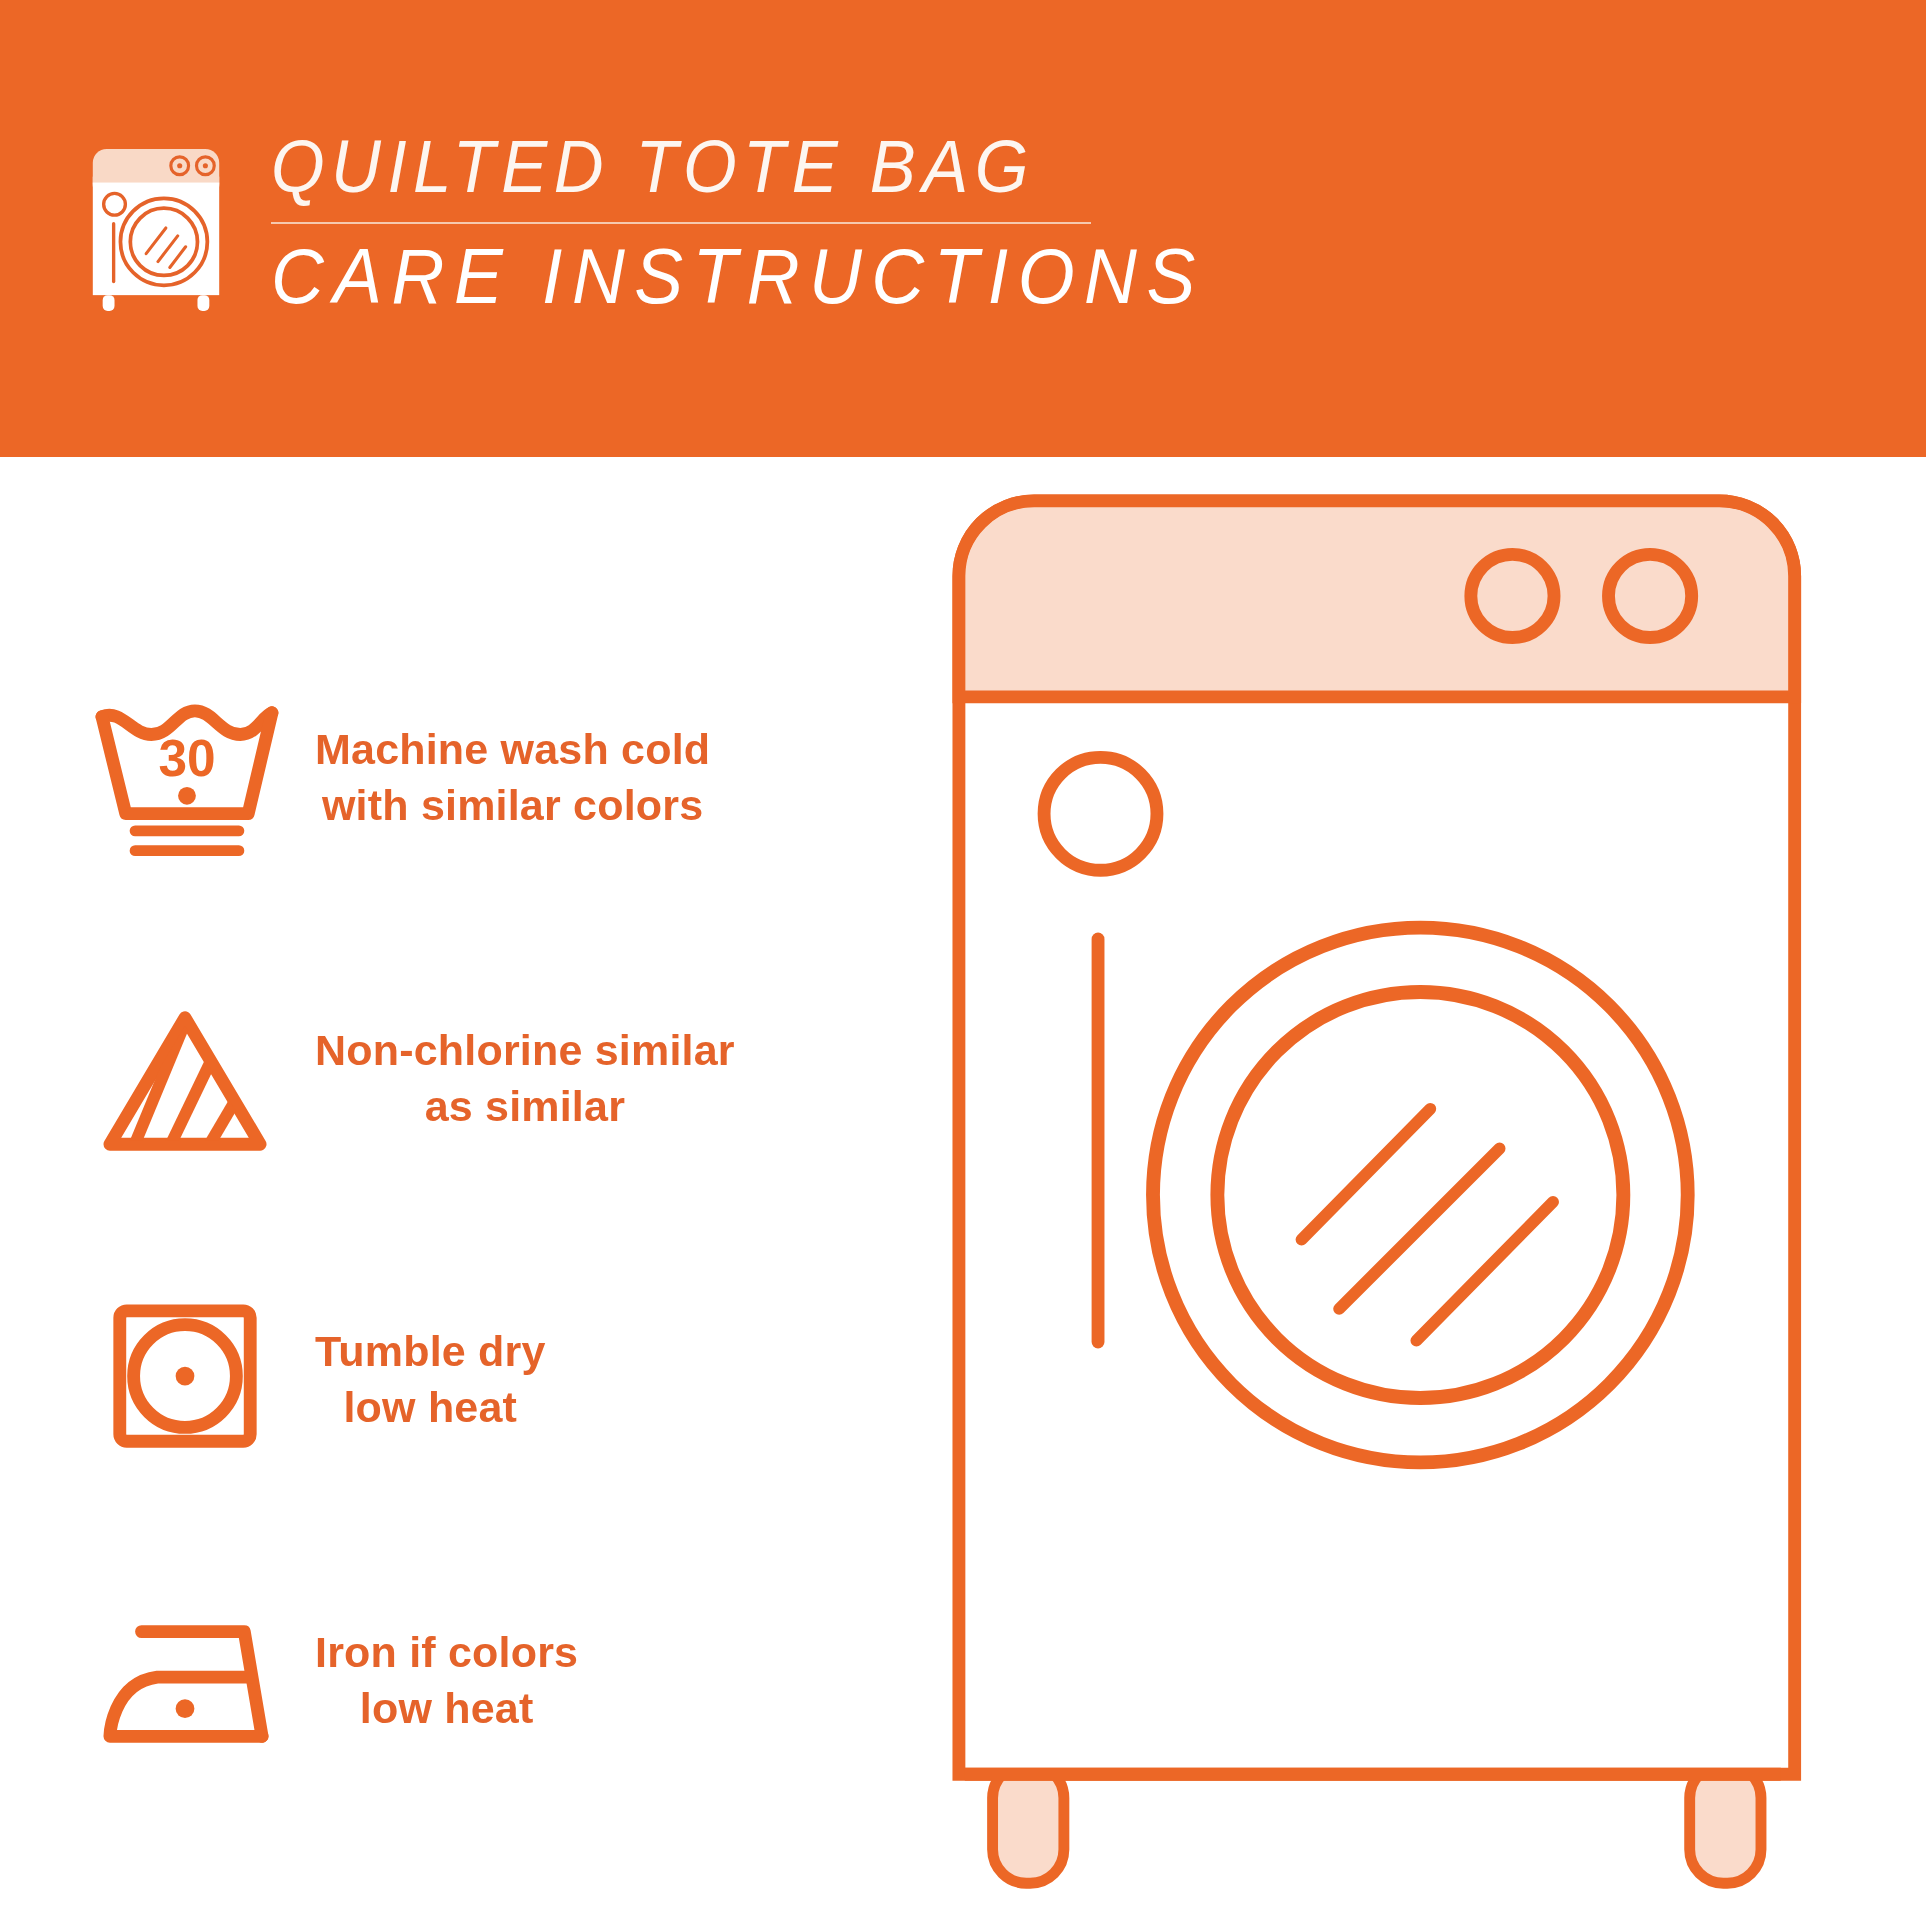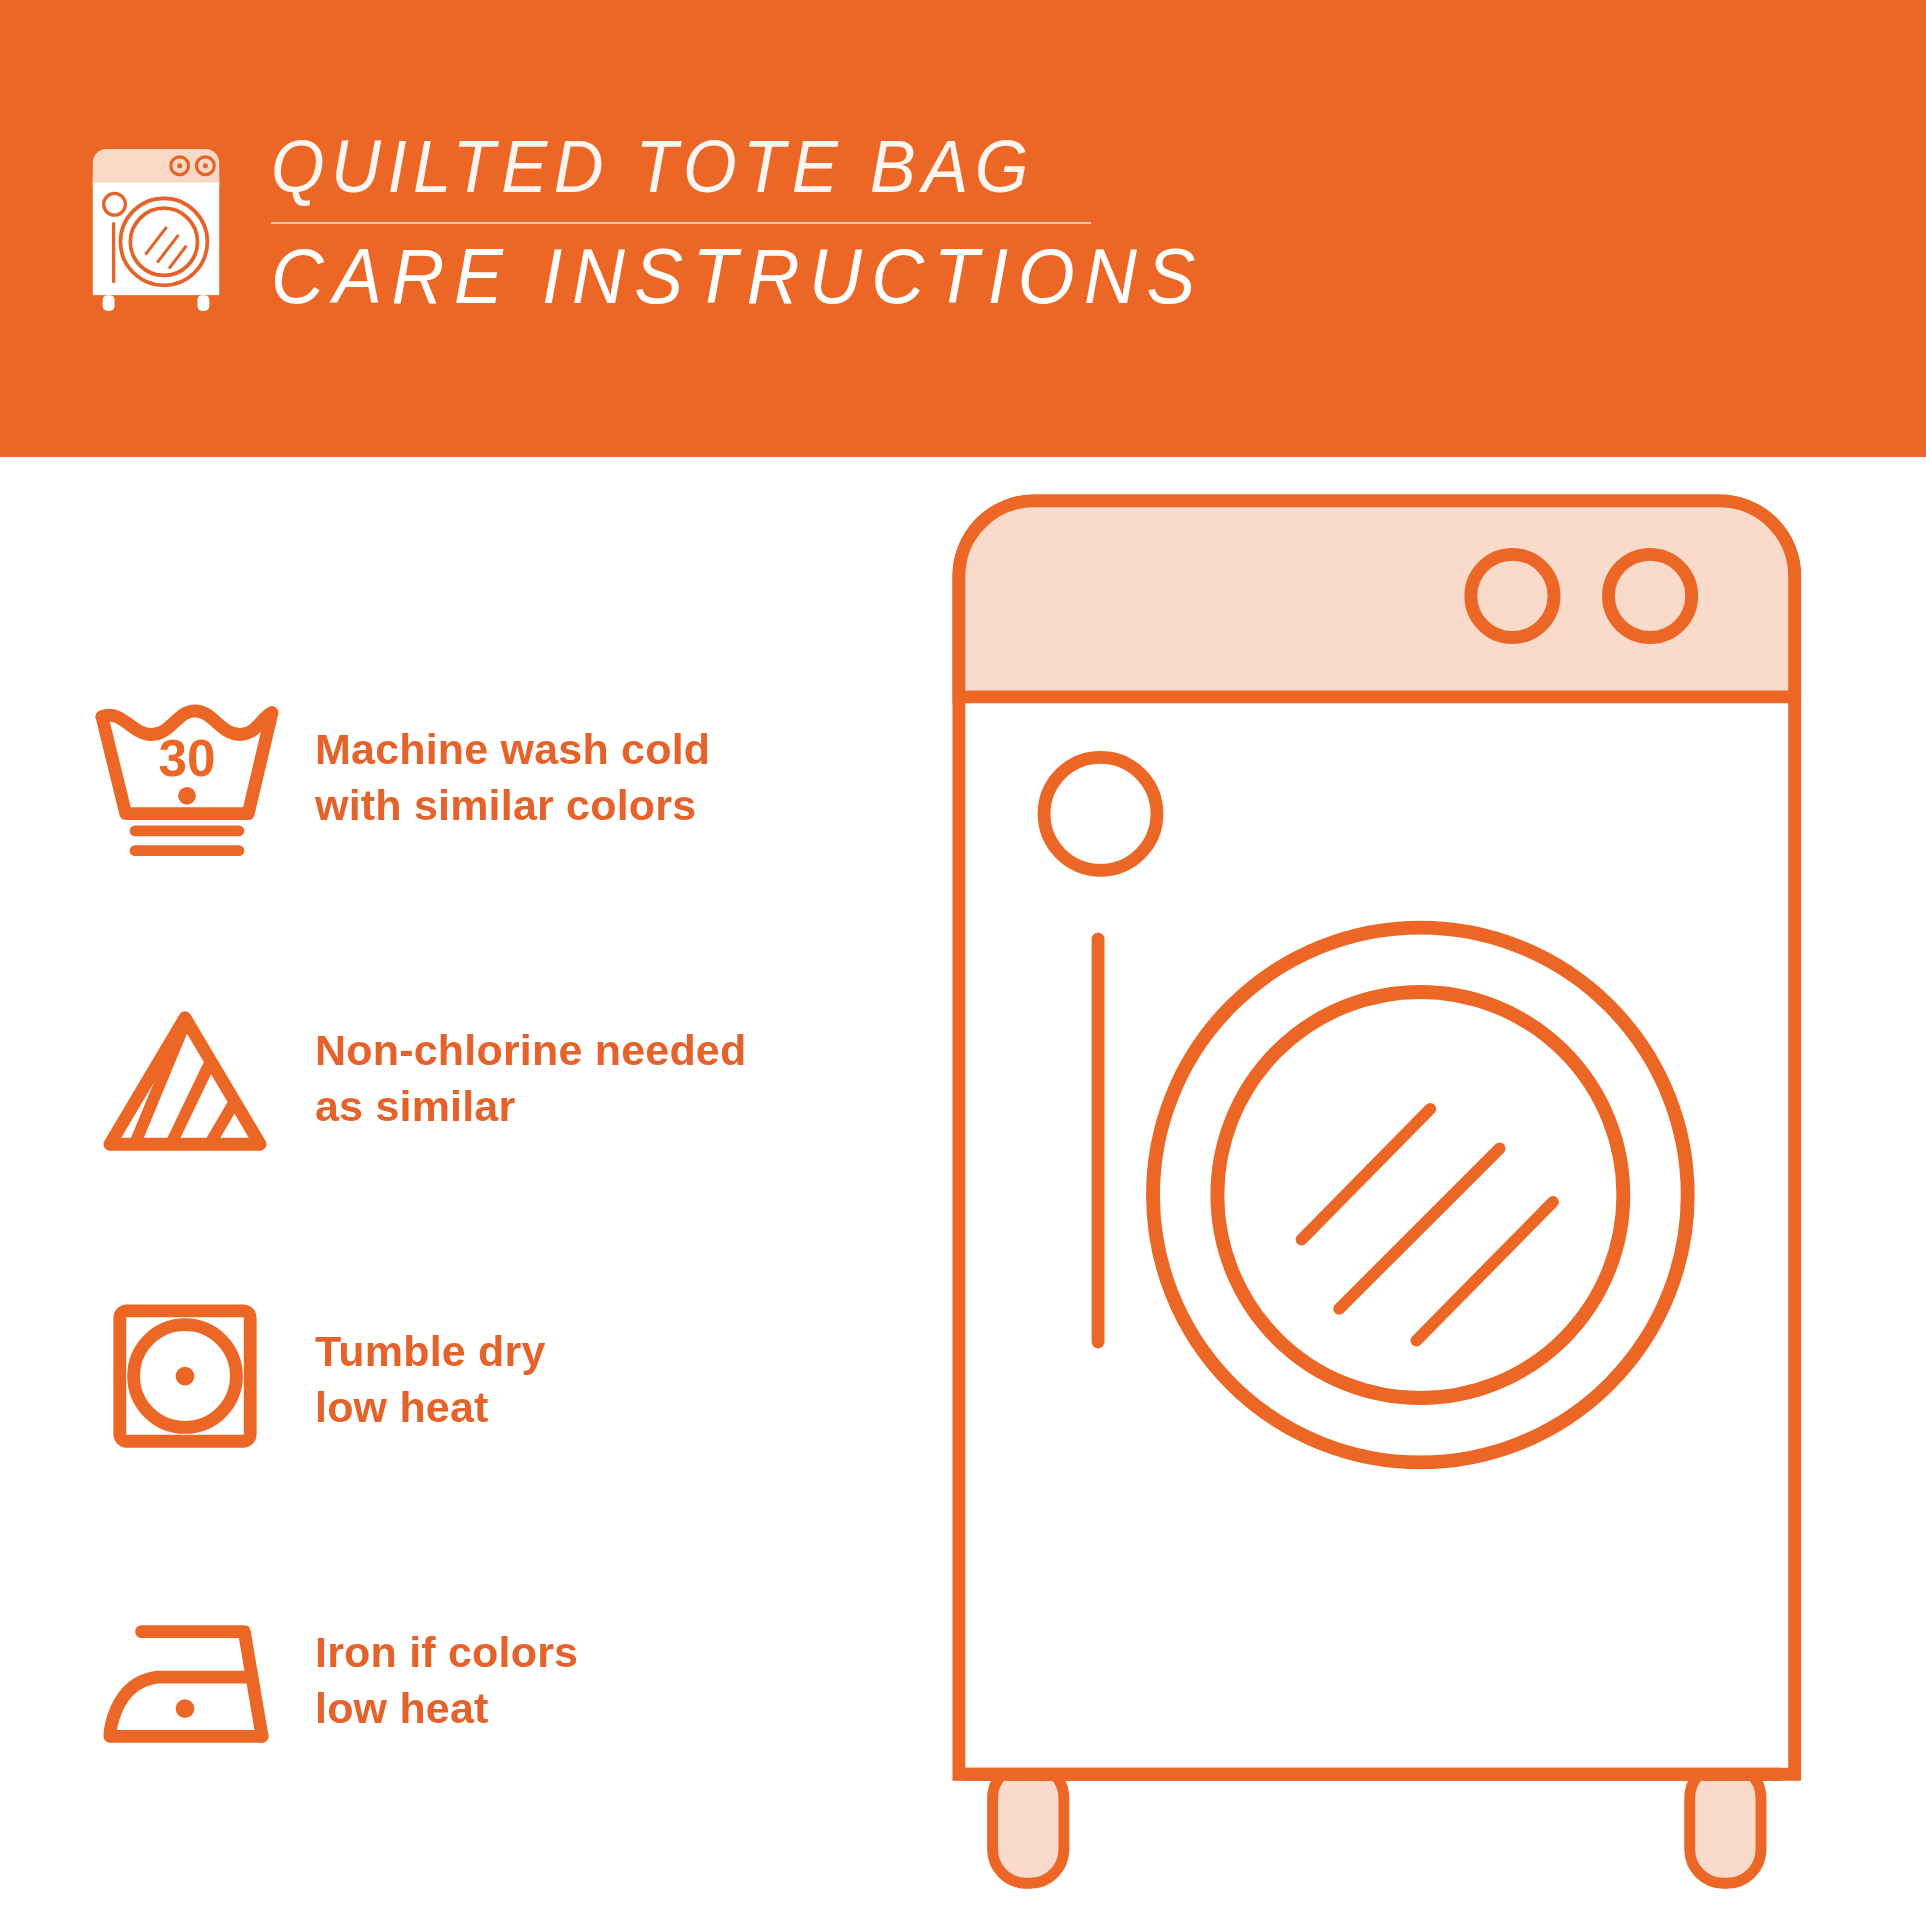--- a/index.html
+++ b/index.html
@@ -107,21 +107,21 @@
   }
   .care-text {
     font-family: "Liberation Sans", sans-serif;
     font-size: 43px;
     font-weight: 700;
     color: #E5632A;
     line-height: 1.30;
     letter-spacing: 0.2px;
     margin-left: 26px;
   }
-  .care-text .tl { display: block; }
+  .care-text .tl { display: block; text-align: center; }
 
   
   .washer-wrap {
     position: absolute;
     left: 945px;
     top: 30px;
     width: 921px;
     height: 1416px;
   }
 </style>
@@ -208,21 +208,21 @@
             </clipPath>
           </defs>
           <g clip-path="url(#triclip)" stroke="#EC6726" stroke-width="12" stroke-linecap="butt">
             <line x1="103" y1="20" x2="45" y2="160"></line>
             <line x1="128" y1="62" x2="78" y2="166"></line>
             <line x1="152" y1="104" x2="112" y2="172"></line>
           </g>
         </svg>
       </div>
       <div class="care-text">
-        <span class="tl">Non-chlorine needed</span>
+        <span class="tl">Non-chlorine similar</span>
         <span class="tl">as similar</span>
       </div>
     </div>
 
     <div class="care-row">
       <div class="care-symbol">
         <svg viewBox="0 0 200 168" width="198" height="166" xmlns="http://www.w3.org/2000/svg">
           <rect x="34" y="14" width="132" height="132" rx="7" fill="none" stroke="#EC6726" stroke-width="13"></rect>
           <circle cx="100" cy="80" r="52" fill="none" stroke="#EC6726" stroke-width="13"></circle>
           <circle cx="100" cy="80" r="9.5" fill="#EC6726"></circle>

